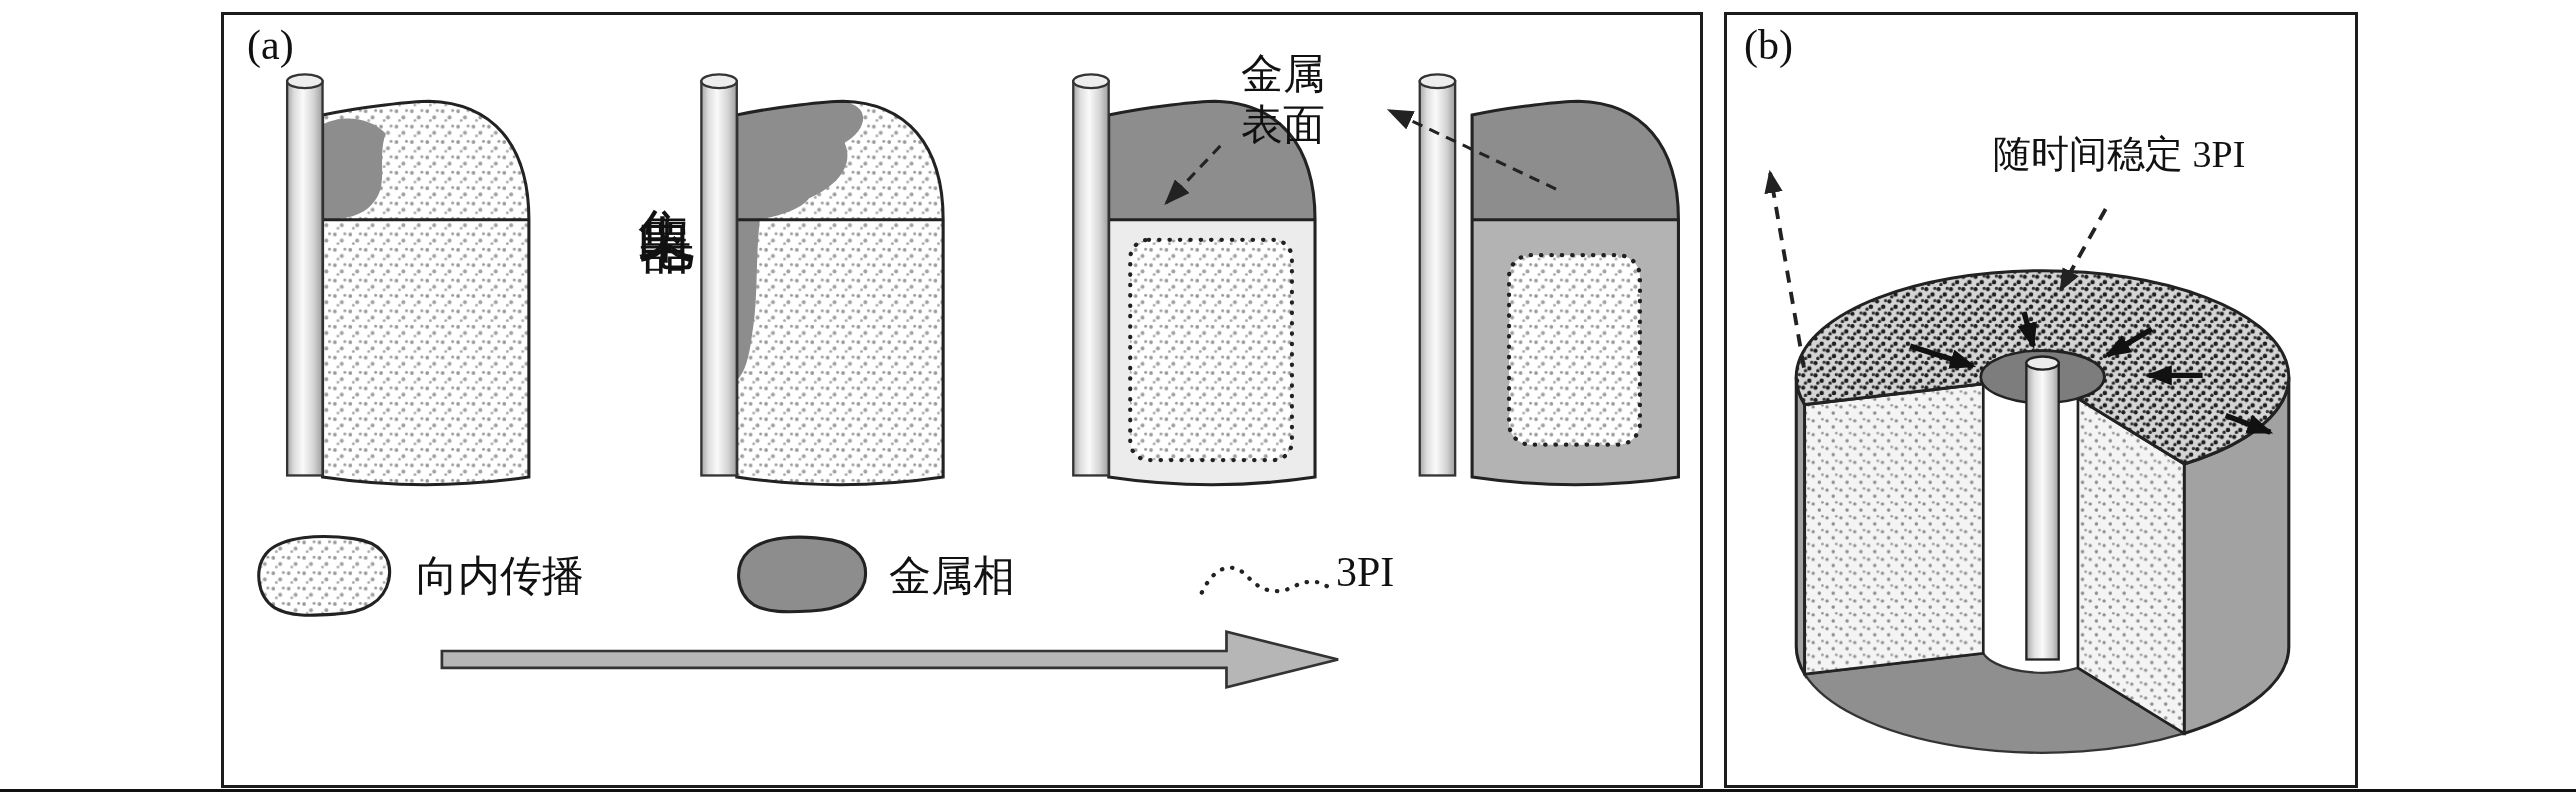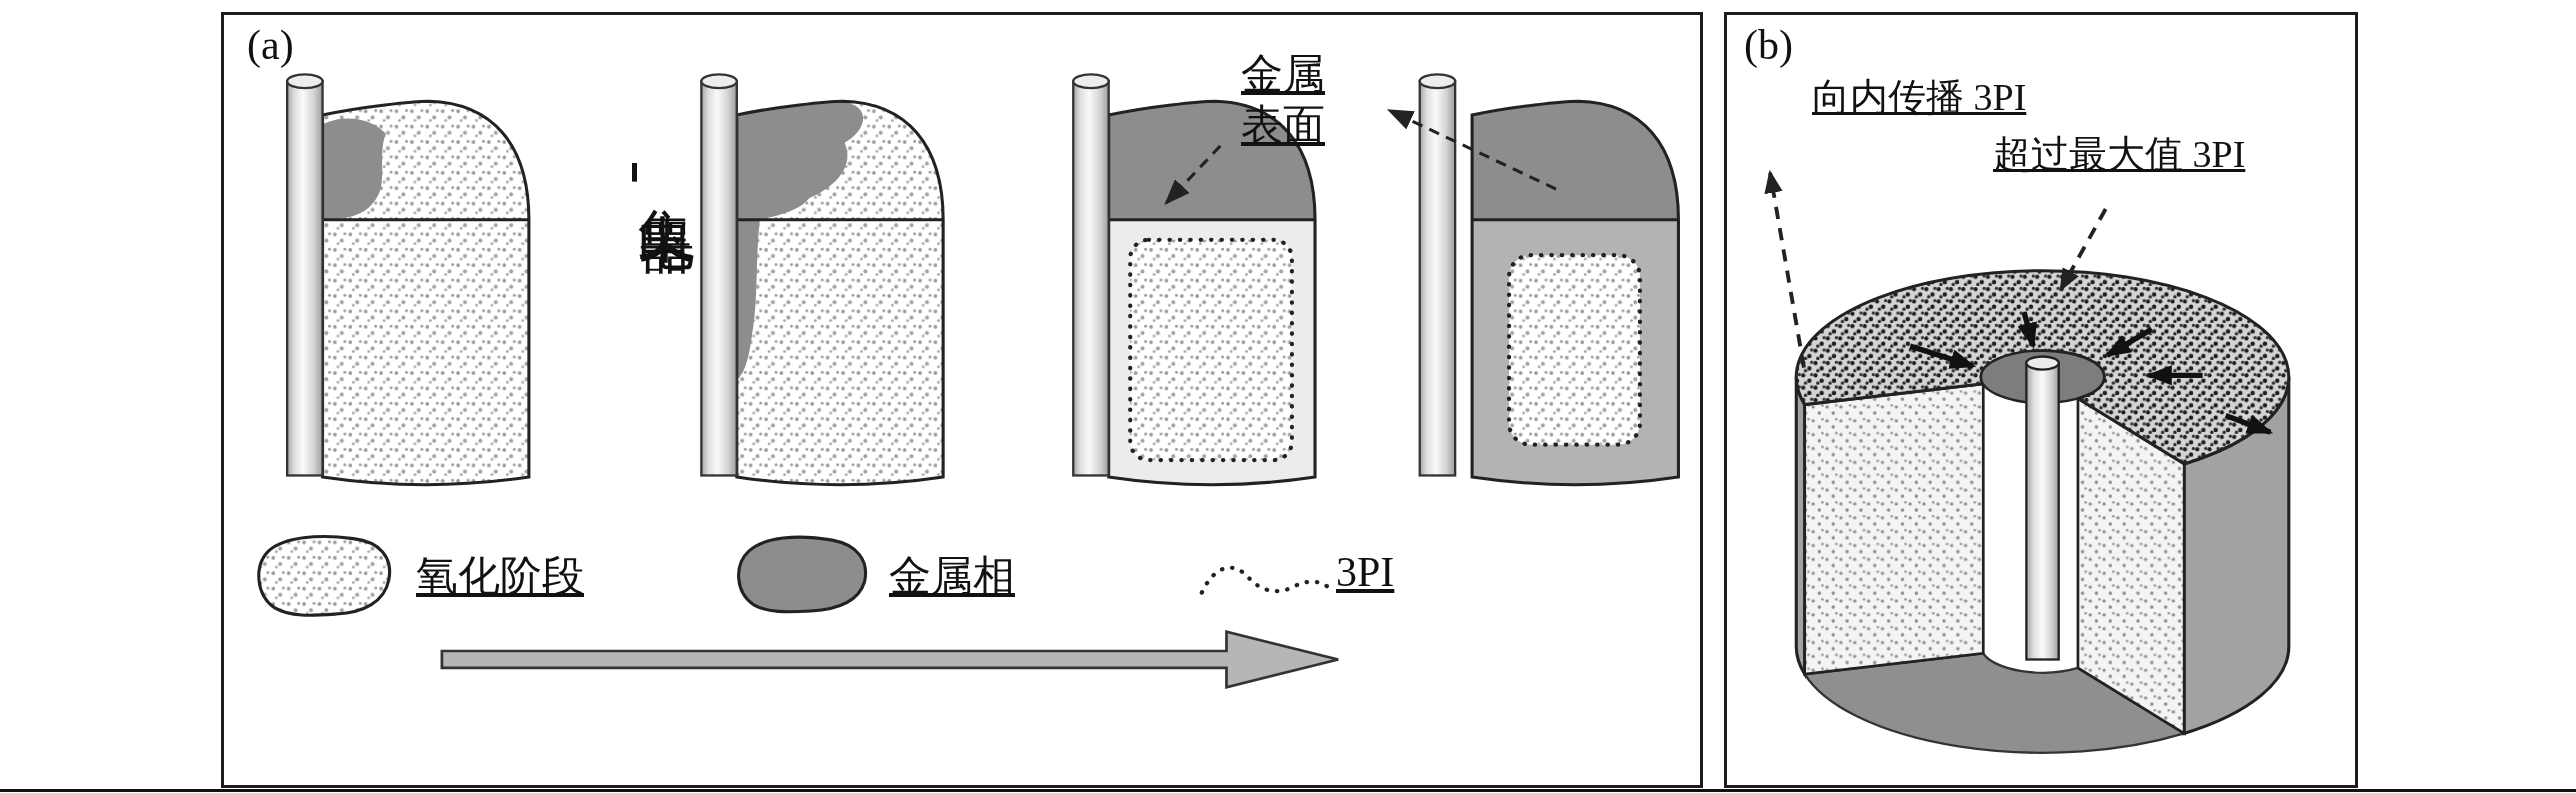--- a/index.html
+++ b/index.html
@@ -3,21 +3,21 @@
 <meta charset="utf-8">
 <style>
   html,body{margin:0;padding:0;background:#ffffff;}
   .page{position:relative;width:2576px;height:794px;background:#ffffff;overflow:hidden;
         font-family:"Liberation Serif","DejaVu Serif",serif;color:#111;}
   .panel{position:absolute;border:3.1px solid #1c1c1c;background:#ffffff;box-sizing:border-box;}
   .panel-a{left:221px;top:11.5px;width:1482px;height:776px;}
   .panel-b{left:1724px;top:11.5px;width:634px;height:776px;}
   .panel svg{position:absolute;left:0;top:0;width:100%;height:100%;}
   .panel-label{position:absolute;font-size:42px;line-height:1;z-index:5;}
-  .txt{position:absolute;z-index:5;white-space:nowrap;text-decoration:underline;}
+  .txt{position:absolute;z-index:5;white-space:nowrap;}
   .collector{left:403px;top:148px;font-size:57px;letter-spacing:6.2px;writing-mode:vertical-rl;text-orientation:upright;}
   .metal-surface{left:1009px;top:34px;font-size:42px;line-height:1.22;text-align:center;width:100px;white-space:normal;}
   .legend-label{top:533px;font-size:42px;}
   .ll-1{left:192px;} .ll-2{left:665px;} .ll-3{left:1112px;}
   .caption{left:100px;top:687px;width:1186px;text-align:center;font-size:42px;letter-spacing:1.5px;}
   .pb-inward{left:85px;top:57px;font-size:38px;}
   .pb-outward{left:266px;top:114px;font-size:38px;}
   .bottom-rule{position:absolute;left:0;top:789px;width:2576px;height:3.1px;background:#111;}
 </style>
 </head>
@@ -100,21 +100,21 @@
       </g>
 
       <path d="M 283 826 L 1302 826 L 1302 801 L 1447 837 L 1302 873 L 1302 848 L 283 848 Z" fill="#b6b6b6" stroke="#333" stroke-width="3.5"></path>
     </svg>
 
     <div class="txt collector">集电器</div>
     <div class="txt metal-surface">
       <span>金属</span><br>
       <span>表面</span>
     </div>
-    <div class="txt legend-label ll-1">氧化阶段</div>
+    <div class="txt legend-label ll-1">向内传播</div>
     <div class="txt legend-label ll-2">金属相</div>
     <div class="txt legend-label ll-3">3PI</div>
   </section>
 
   <section class="panel panel-b">
     <span class="panel-label" style="left:17px;top:9.2px;">(b)</span>
 
     <svg viewBox="0 0 816 1000" preserveAspectRatio="none">
       <defs>
         <pattern id="stipBD" width="16" height="16" patternUnits="userSpaceOnUse">
@@ -169,19 +169,18 @@
         <line x1="618" y1="468" x2="548" y2="468" stroke="#111" stroke-width="7" marker-end="url(#ahB)"></line>
         <line x1="648" y1="520" x2="706" y2="542" stroke="#111" stroke-width="7" marker-end="url(#ahB)"></line>
       </g>
 
       <g>
         <line x1="100" y1="458" x2="56" y2="205" stroke="#222" stroke-width="5" stroke-dasharray="16 12" marker-end="url(#ahB2)"></line>
         <line x1="492" y1="252" x2="434" y2="356" stroke="#222" stroke-width="5" stroke-dasharray="16 12" marker-end="url(#ahB2)"></line>
       </g>
     </svg>
 
-    <div class="txt pb-inward">向内传播 3PI</div>
-    <div class="txt pb-outward">超过最大值 3PI</div>
+    <div class="txt pb-outward">随时间稳定 3PI</div>
   </section>
 
   <div class="bottom-rule"></div>
 </div>
 
 
 </body></html>

